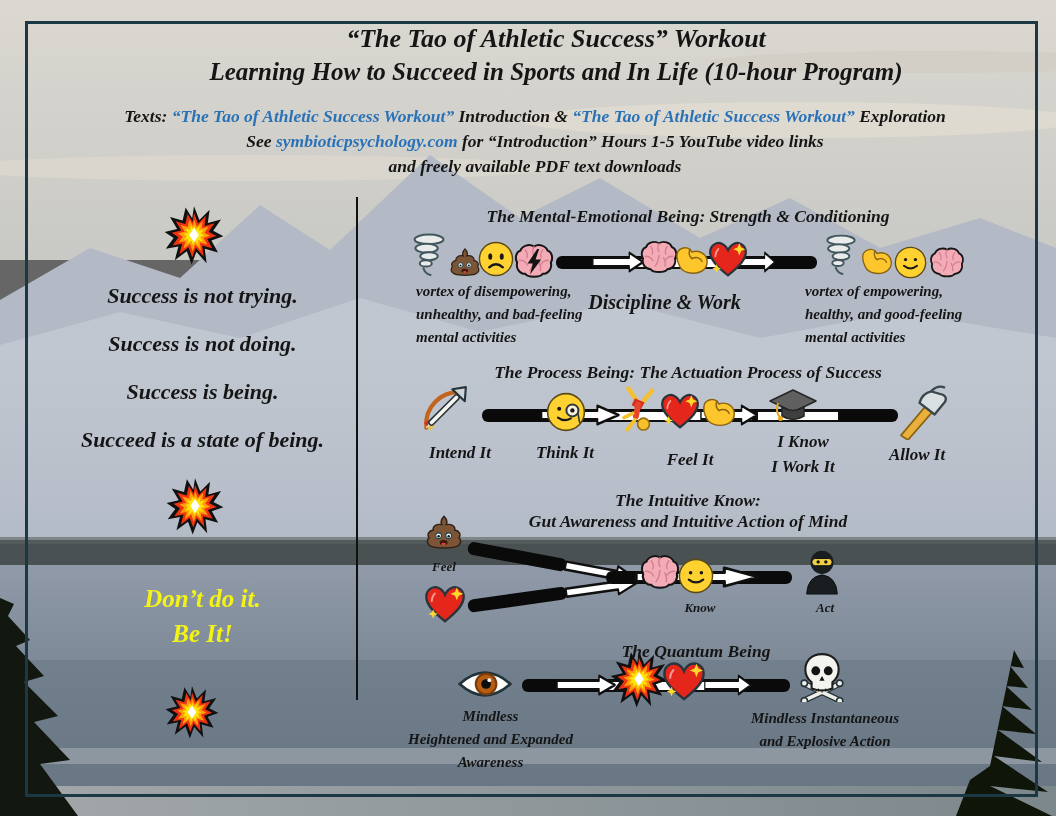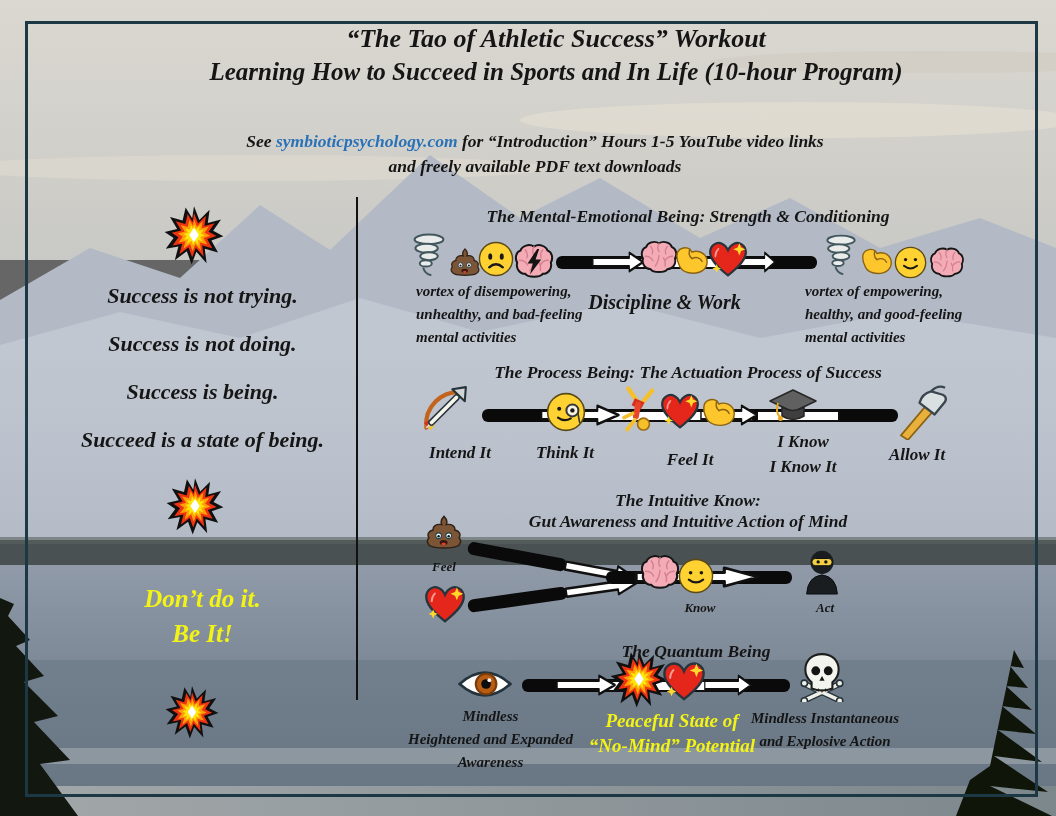--- a/index.html
+++ b/index.html
@@ -224,20 +224,21 @@
         <polygon points="2,8 86,8 86,2 118,13 86,24 86,18 2,18" fill="#fff" stroke="#101010" stroke-width="3" stroke-linejoin="round"></polygon>
       </g>
     </defs>
   </svg>
 
   <div class="frame"></div>
 
   <div class="abs ctr bi title1" style="left:56px;top:24px;width:1000px">“The Tao of Athletic Success” Workout</div>
   <div class="abs ctr bi title2" style="left:56px;top:58px;width:1000px">Learning How to Succeed in Sports and In Life (10-hour Program)</div>
 
+  <div class="abs ctr bi sub" style="left:30px;top:106px;width:1010px"><span>Texts: </span><span class="blue">“The Tao of Athletic Success Workout”</span><span> Introduction &amp; </span><span class="blue">“The Tao of Athletic Success Workout”</span><span> Exploration</span></div>
 
   <div class="abs ctr bi sub" style="left:30px;top:131px;width:1010px"><span>See </span><span class="blue">symbioticpsychology.com</span><span> for “Introduction” Hours 1-5 YouTube video links</span></div>
 
   <div class="abs ctr bi sub" style="left:30px;top:156px;width:1010px">and freely available PDF text downloads</div>
 
   <svg class="emj" style="left:164px;top:204px;width:60px;height:62px">
       <use href="#i-collision"></use>
     </svg>
 
   <div class="abs ctr bi quote" style="left:55px;top:283px;width:295px">Success is not trying.</div>
@@ -349,21 +350,21 @@
       <use href="#i-gradcap"></use>
     </svg>
   <svg class="emj" style="left:894px;top:382px;width:58px;height:58px">
       <use href="#i-hammer"></use>
     </svg>
 
   <div class="abs ctr it lbl" style="left:405px;top:443px;width:110px">Intend It</div>
   <div class="abs ctr it lbl" style="left:515px;top:443px;width:100px">Think It</div>
   <div class="abs ctr it lbl" style="left:640px;top:450px;width:100px">Feel It</div>
   <div class="abs ctr it lbl" style="left:750px;top:432px;width:106px">I Know</div>
-  <div class="abs ctr it lbl" style="left:750px;top:457px;width:106px">I Know It</div>
+  <div class="abs ctr it lbl" style="left:750px;top:457px;width:106px">I Work It</div>
   <div class="abs ctr it lbl" style="left:865px;top:445px;width:104px">Allow It</div>
 
   <div class="abs ctr bi rowtitle" style="left:368px;top:490px;width:640px">The Intuitive Know:</div>
   <div class="abs ctr bi rowtitle" style="left:368px;top:511px;width:640px">Gut Awareness and Intuitive Action of Mind</div>
 
   <svg class="emj" style="left:426px;top:514px;width:36px;height:36px">
       <use href="#i-poop"></use>
     </svg>
   <div class="abs ctr bi biglbl" style="left:408px;top:559px;width:72px">Feel</div>
   <svg class="emj" style="left:422px;top:582px;width:46px;height:42px">
@@ -424,22 +425,18 @@
     </svg>
   <svg class="emj" style="left:796px;top:652px;width:52px;height:50px">
       <use href="#i-skull"></use>
     </svg>
 
   <div class="abs ctr it cap" style="left:398px;top:705px;width:185px">
     <div>Mindless</div>
     <div>Heightened and Expanded</div>
     <div>Awareness</div>
   </div>
-  <div class="abs ctr bi yellow" style="left:572px;top:708px;width:200px;font-size:19px;line-height:25px">
-    <div>Peaceful State of</div>
-    <div>“No-Mind” Potential</div>
-  </div>
   <div class="abs ctr it cap" style="left:730px;top:707px;width:190px">
     <div>Mindless Instantaneous</div>
     <div>and Explosive Action</div>
   </div>
 
 </div>
 
 </body></html>

